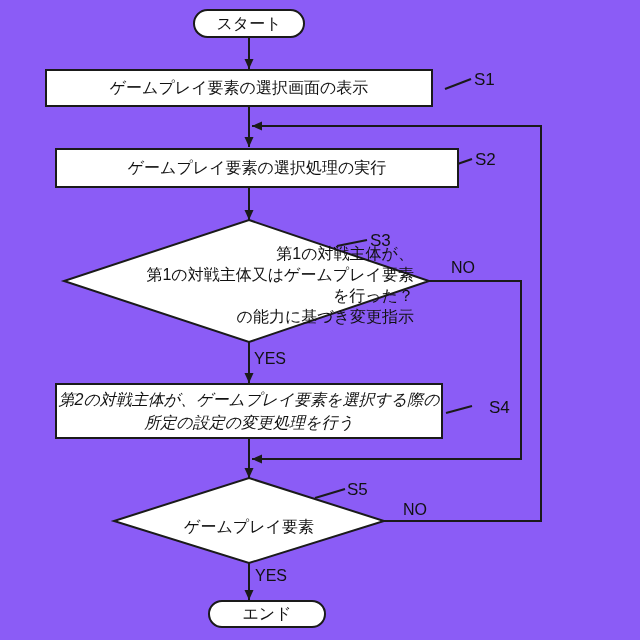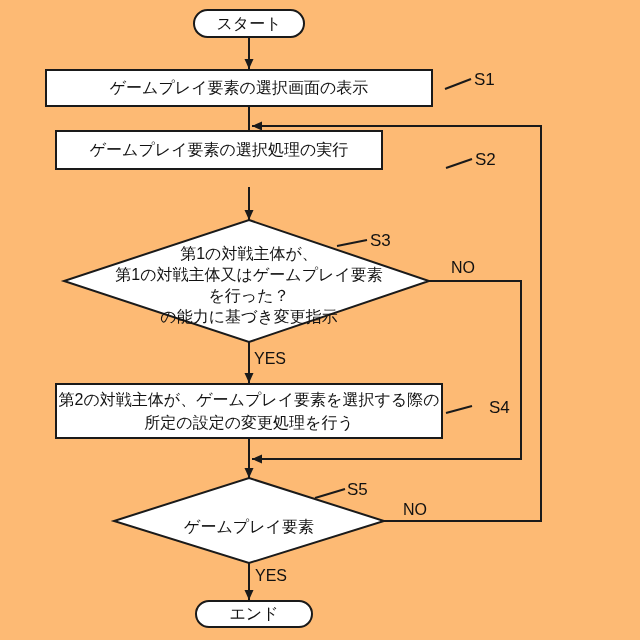--- a/index.html
+++ b/index.html
@@ -1,30 +1,30 @@
 <!DOCTYPE html>
 <html><head>
 <meta charset="utf-8">
 <style>
   html,body{margin:0;padding:0;background:#ffffff;}
   .stage{
-    position:relative;width:640px;height:640px;background:#fdba74;
+    position:relative;width:640px;height:640px;background:#8b5cf6;
     font-family:"Liberation Sans","DejaVu Sans",sans-serif;color:#111111;
     overflow:hidden;
   }
   .wires{position:absolute;left:0;top:0;width:640px;height:640px;}
   .node{
     position:absolute;box-sizing:border-box;display:flex;align-items:center;justify-content:center;
     text-align:center;background:#ffffff;border:2px solid #1a1a1a;font-size:16px;line-height:20px;
   }
   .terminal{border-radius:15px;}
   .process-multi{flex-direction:column;line-height:23px;}
   .dtext{position:absolute;text-align:center;font-size:16px;}
   .dtext div{white-space:nowrap;}
-  .s3text{left:84px;top:243px;width:330px;line-height:21px;}
+  .s3text{left:84px;top:243px;width:330px;line-height:21px;text-align:right;}
   .s5text{left:134px;top:500px;width:230px;line-height:22px;margin-top:16px;}
   .steplbl{position:absolute;font-size:17px;line-height:17px;}
   .edgelbl{position:absolute;font-size:16px;line-height:16px;}
 </style>
 </head>
 <body>
 
 <div class="stage">
 
   <svg class="wires" viewBox="0 0 640 640">
@@ -60,41 +60,41 @@
   </svg>
 
   <div class="node terminal" style="left:193px;top:9px;width:112px;height:29px;">
     <span>スタート</span>
   </div>
 
   <div class="node" style="left:45px;top:69px;width:388px;height:38px;">
     <span>ゲームプレイ要素の選択画面の表示</span>
   </div>
 
-  <div class="node" style="left:55px;top:130px;width:328px;height:40px;">
+  <div class="node" style="left:55px;top:148px;width:404px;height:40px;">
     <span>ゲームプレイ要素の選択処理の実行</span>
   </div>
 
   <div class="dtext s3text">
     <div>第1の対戦主体が、</div>
     <div>第1の対戦主体又はゲームプレイ要素</div>
     <div>を行った？</div>
     <div>の能力に基づき変更指示</div>
   </div>
 
-  <div class="node process-multi" style="left:55px;top:383px;width:388px;height:56px;">
+  <div class="node process-multi" style="left:55px;top:383px;width:388px;height:56px;font-style:italic;">
     <div>第2の対戦主体が、ゲームプレイ要素を選択する際の</div>
     <div>所定の設定の変更処理を行う</div>
   </div>
 
   <div class="dtext s5text">
     <div>ゲームプレイ要素</div>
   </div>
 
-  <div class="node terminal" style="left:195px;top:600px;width:118px;height:28px;">
+  <div class="node terminal" style="left:208px;top:600px;width:118px;height:28px;">
     <span>エンド</span>
   </div>
 
   <div class="steplbl" style="left:474px;top:71px;">S1</div>
   <div class="steplbl" style="left:475px;top:151px;">S2</div>
   <div class="steplbl" style="left:370px;top:232px;">S3</div>
   <div class="steplbl" style="left:489px;top:399px;">S4</div>
   <div class="steplbl" style="left:347px;top:481px;">S5</div>
 
   <div class="edgelbl" style="left:451px;top:260px;">NO</div>

